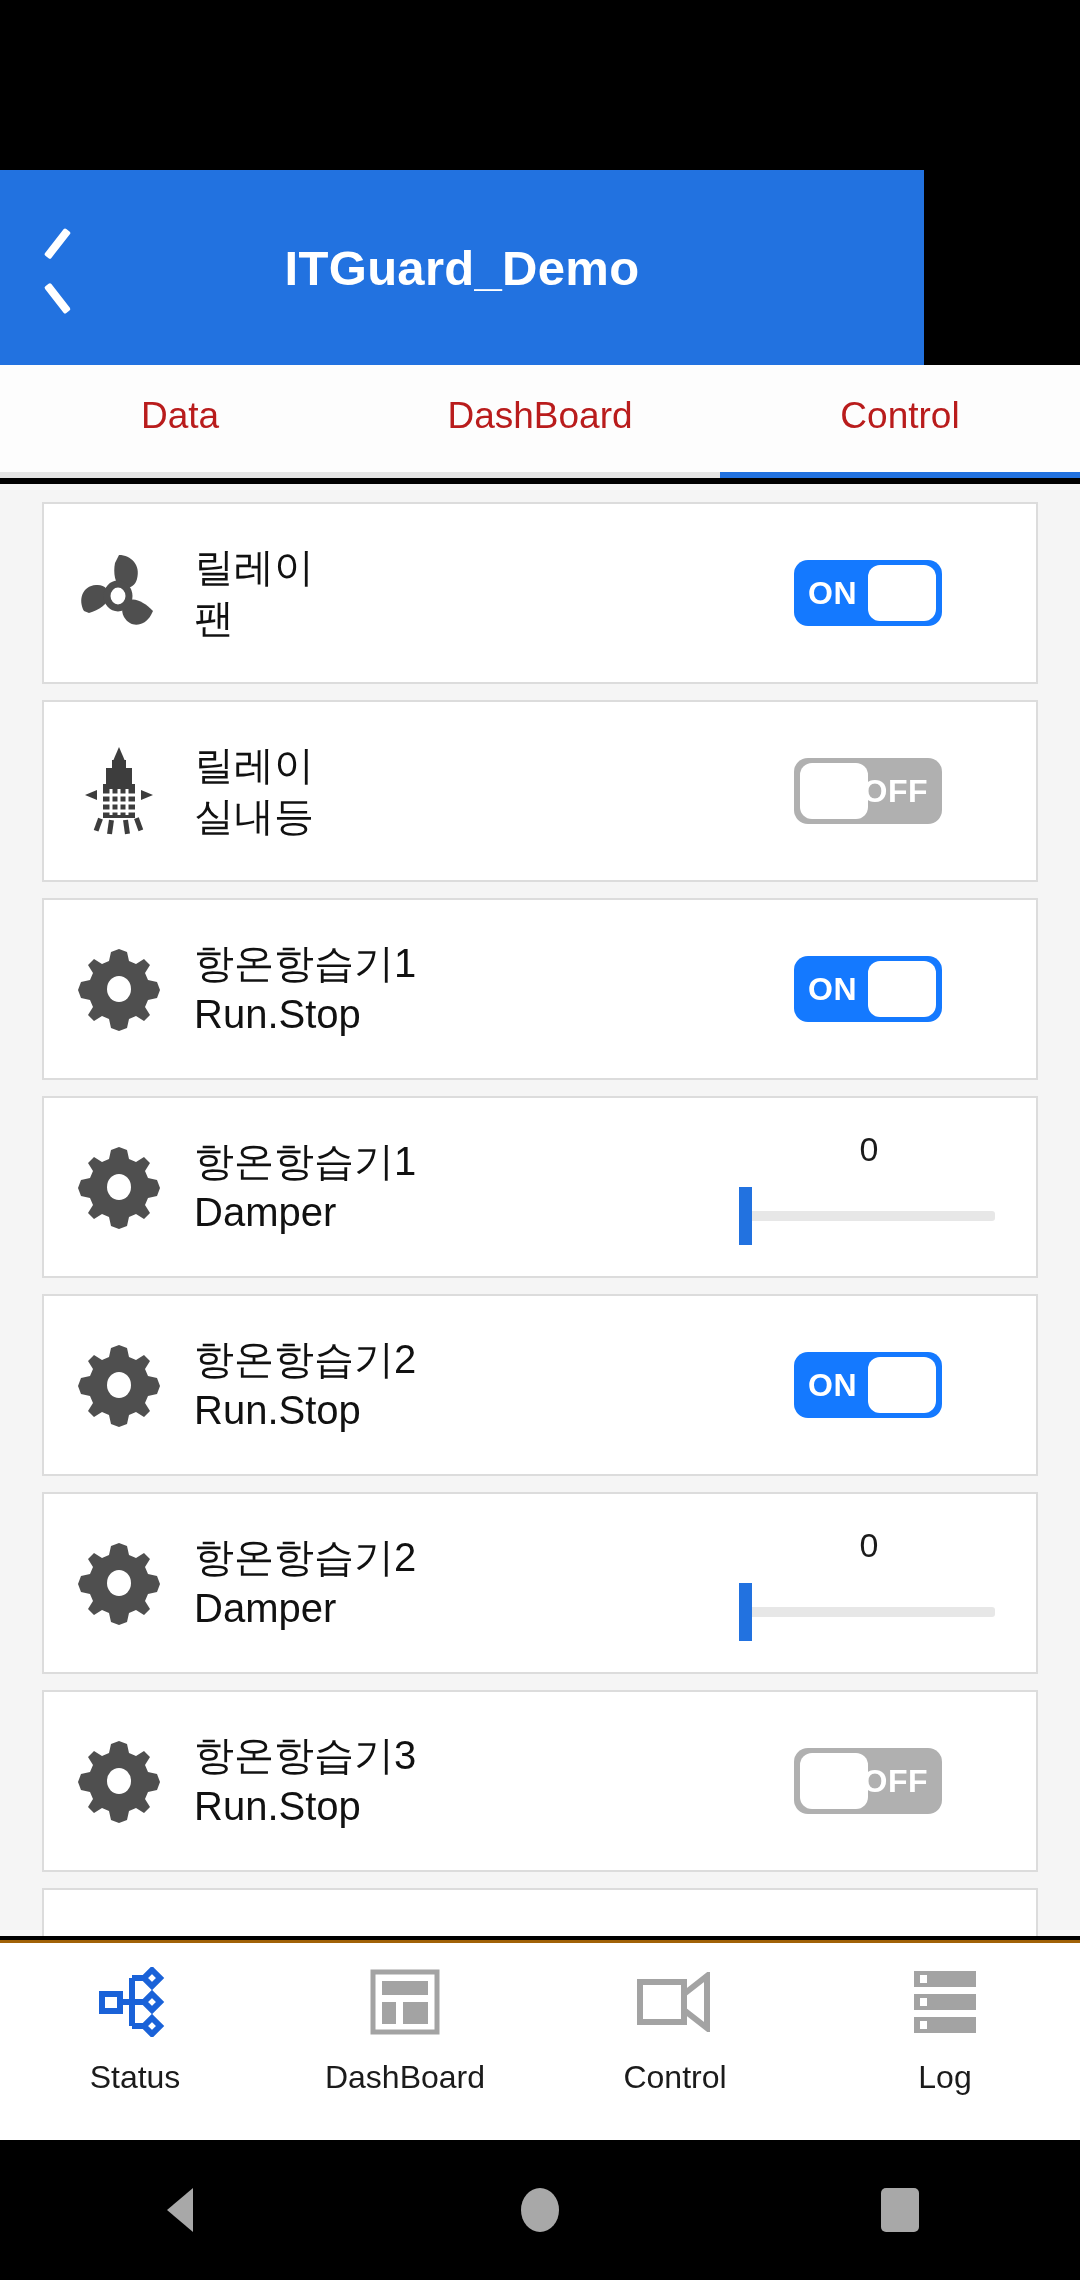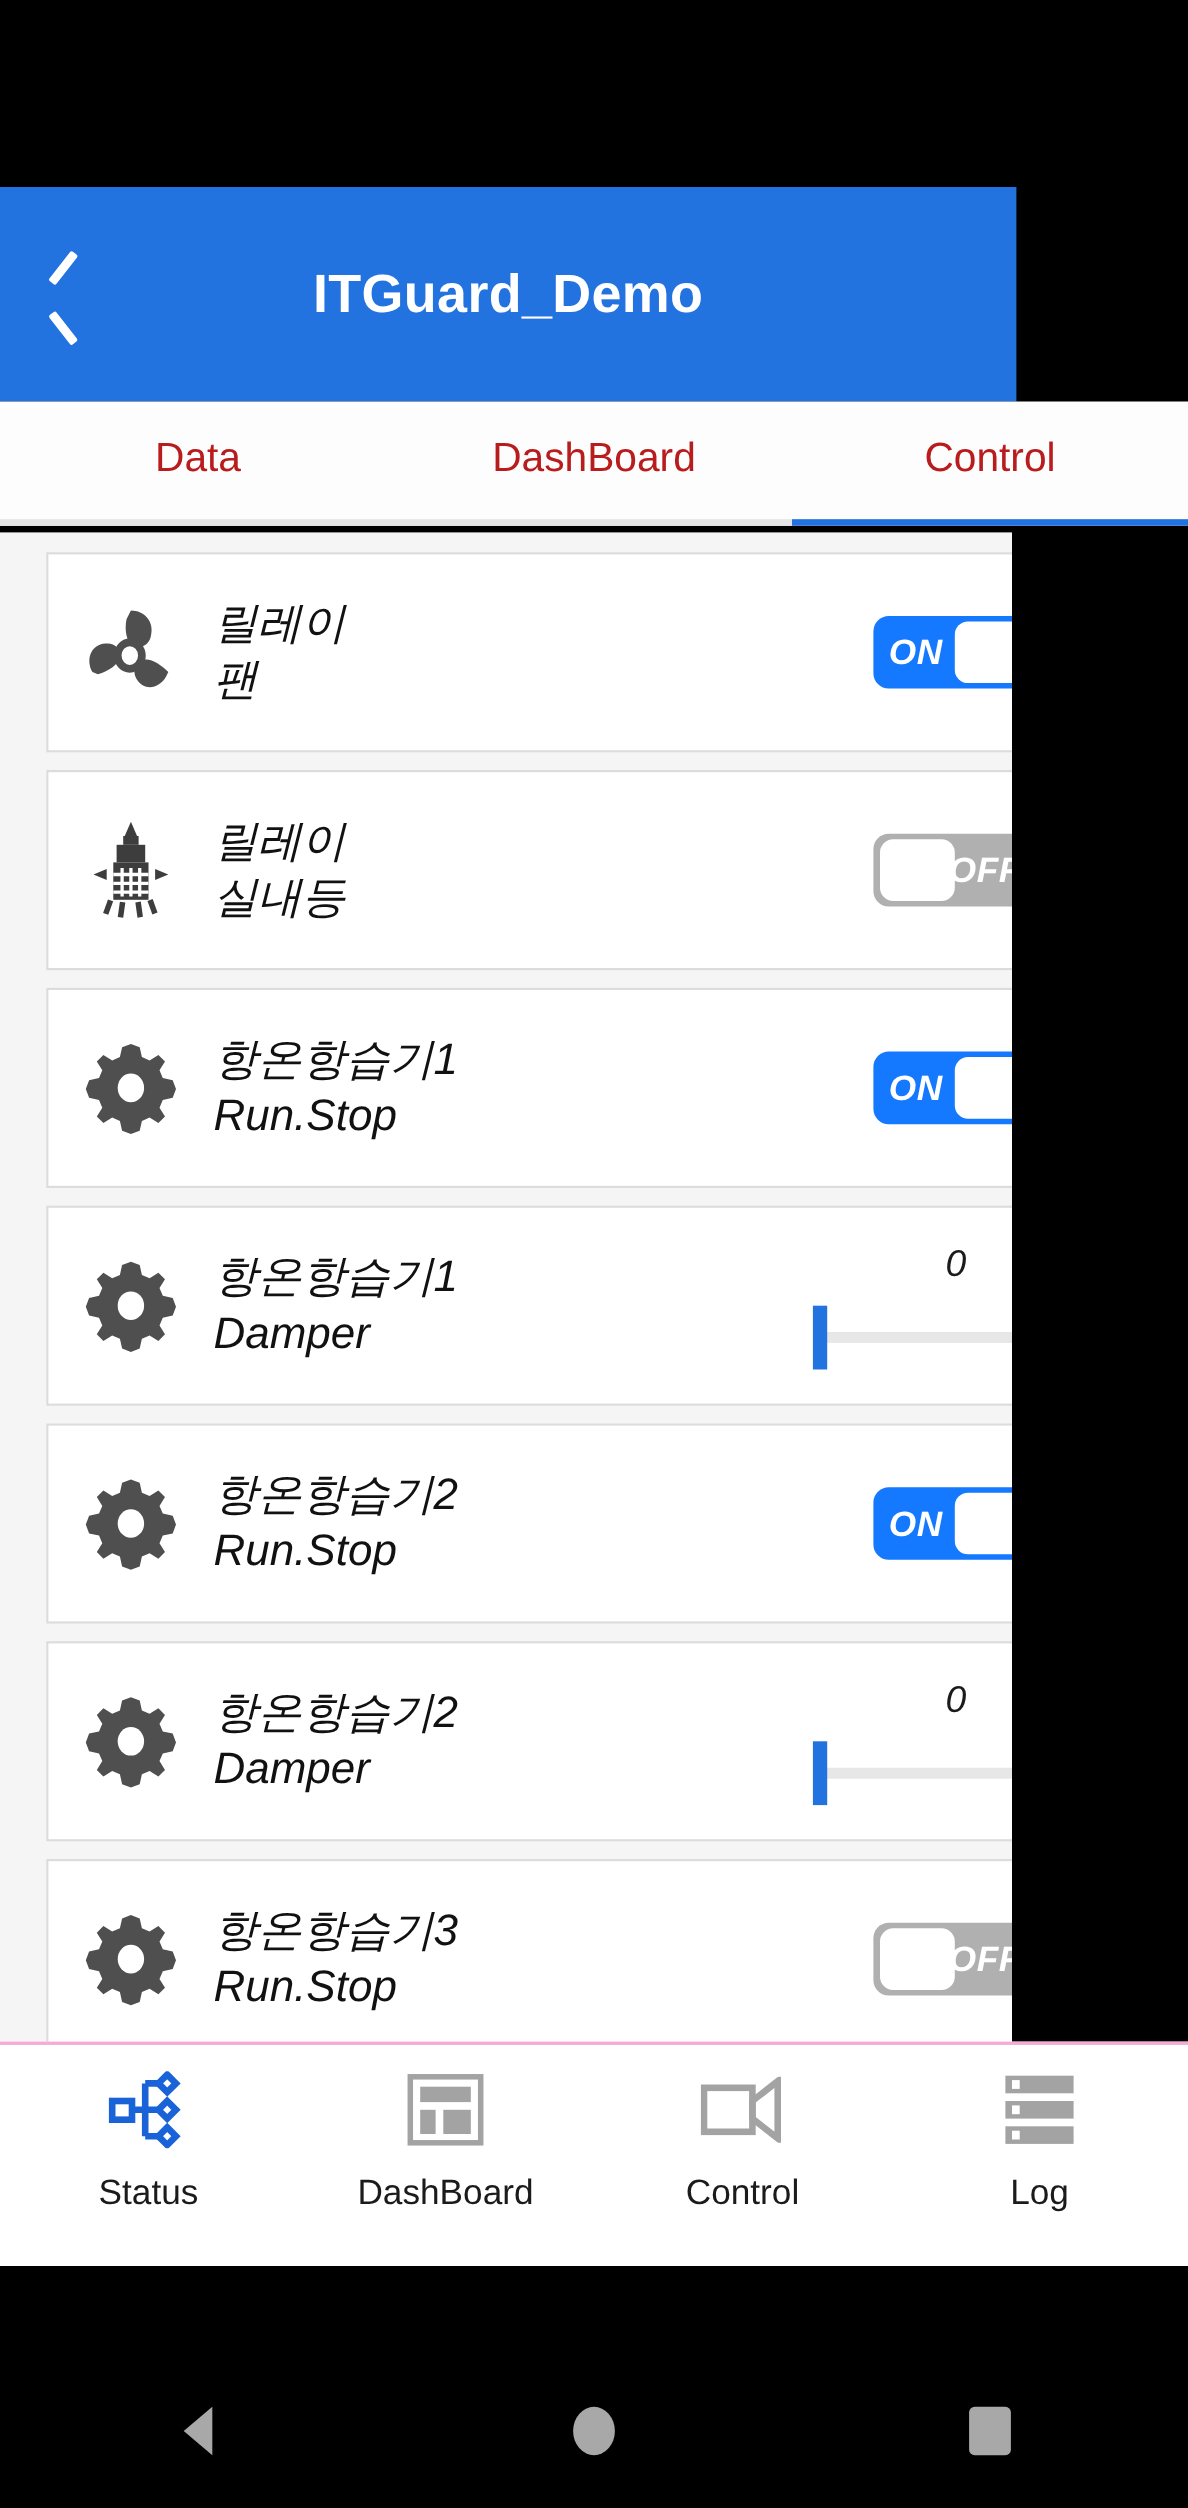--- a/index.html
+++ b/index.html
@@ -99,26 +99,25 @@
     bottom: -6px; left: 0;
     width: 100%;
     height: 6px;
     background: #2272e0;
   }
 
   
   .list {
     position: absolute;
     top: 484px; left: 0;
-    width: 920px;
+    width: 1080px;
     height: 1452px;
     background: #f5f5f5;
     overflow: hidden;
     padding: 0 42px;
-    font-style: italic;
   }
   .card {
     position: relative;
     width: 996px;
     height: 182px;
     margin-top: 16px;
     background: #ffffff;
     border: 2px solid #dcdcdc;
     display: flex;
     align-items: center;
@@ -228,25 +227,25 @@
     height: 58px;
     background: #2272e0;
   }
 
   
   .icon-svg { display: block; }
 
   
   .bottom-nav {
     position: absolute;
-    top: 1856px; left: 0;
+    top: 1940px; left: 0;
     width: 1080px;
     height: 204px;
     background: #ffffff;
-    border-top: 3px solid #f9a8d4;
+    border-top: 3px solid #a16207;
     display: flex;
     align-items: flex-start;
     padding-top: 24px;
   }
   .nav-item {
     flex: 1;
     display: flex;
     flex-direction: column;
     align-items: center;
     gap: 22px;

